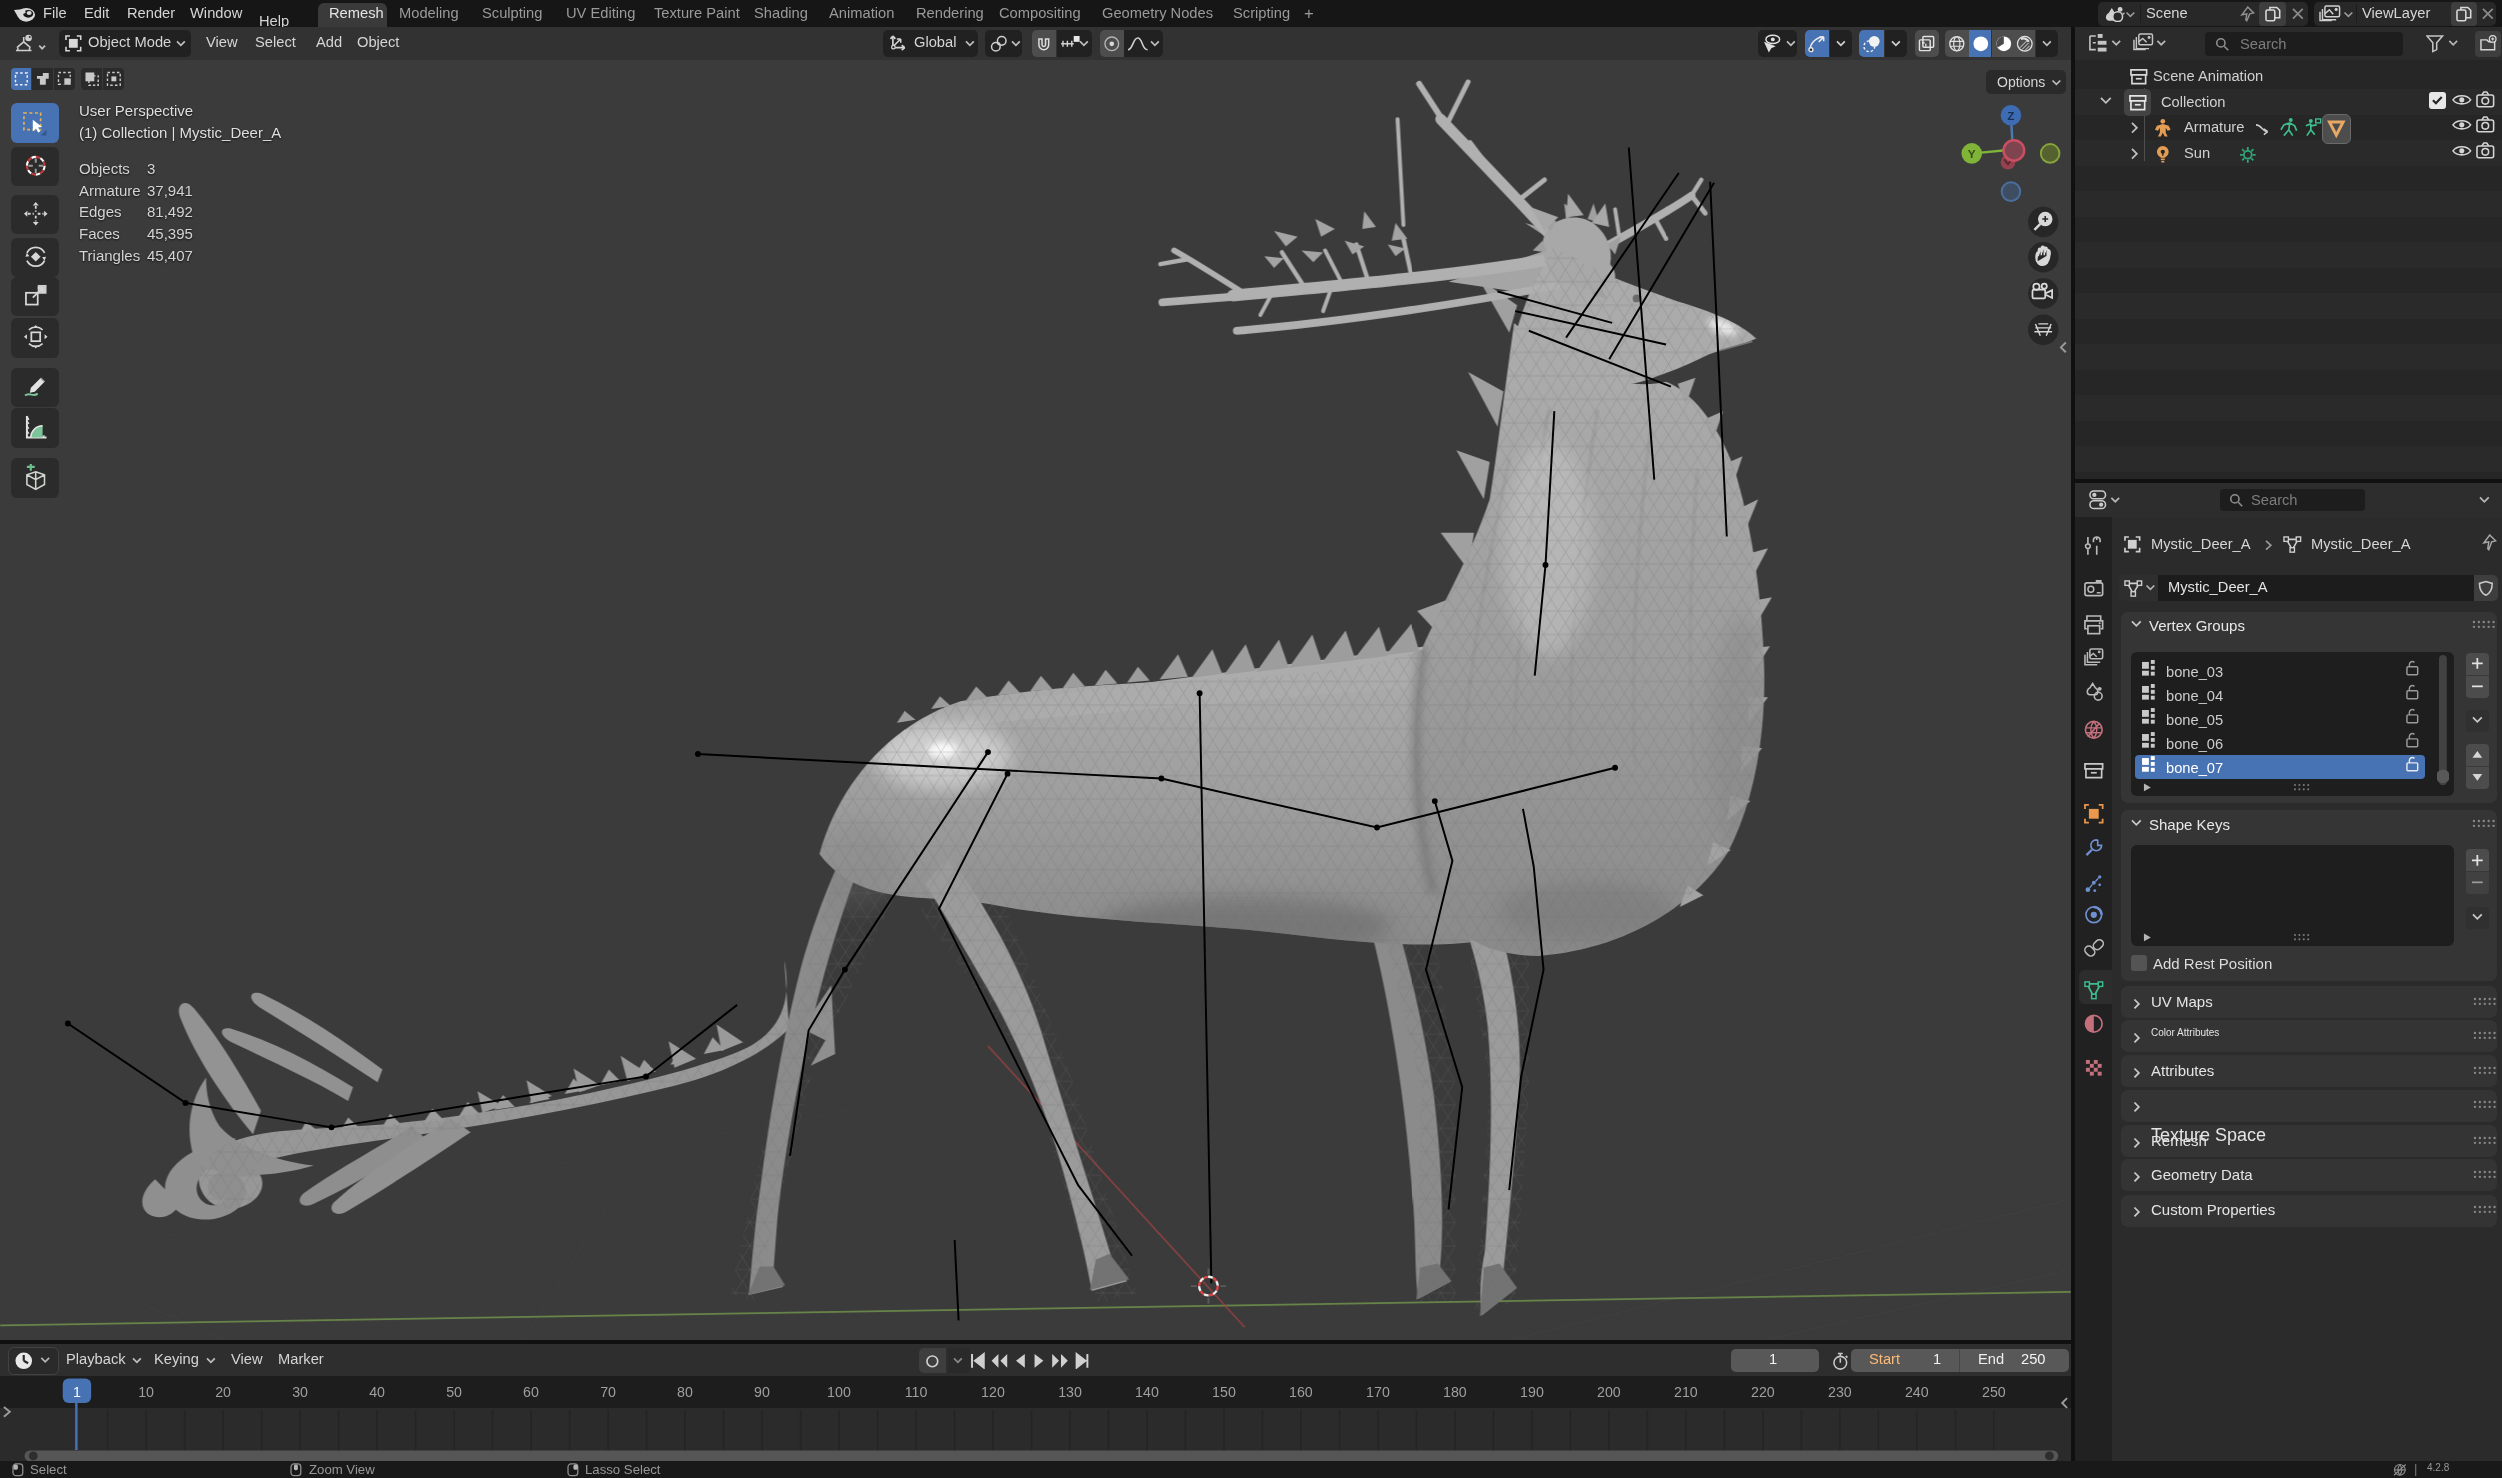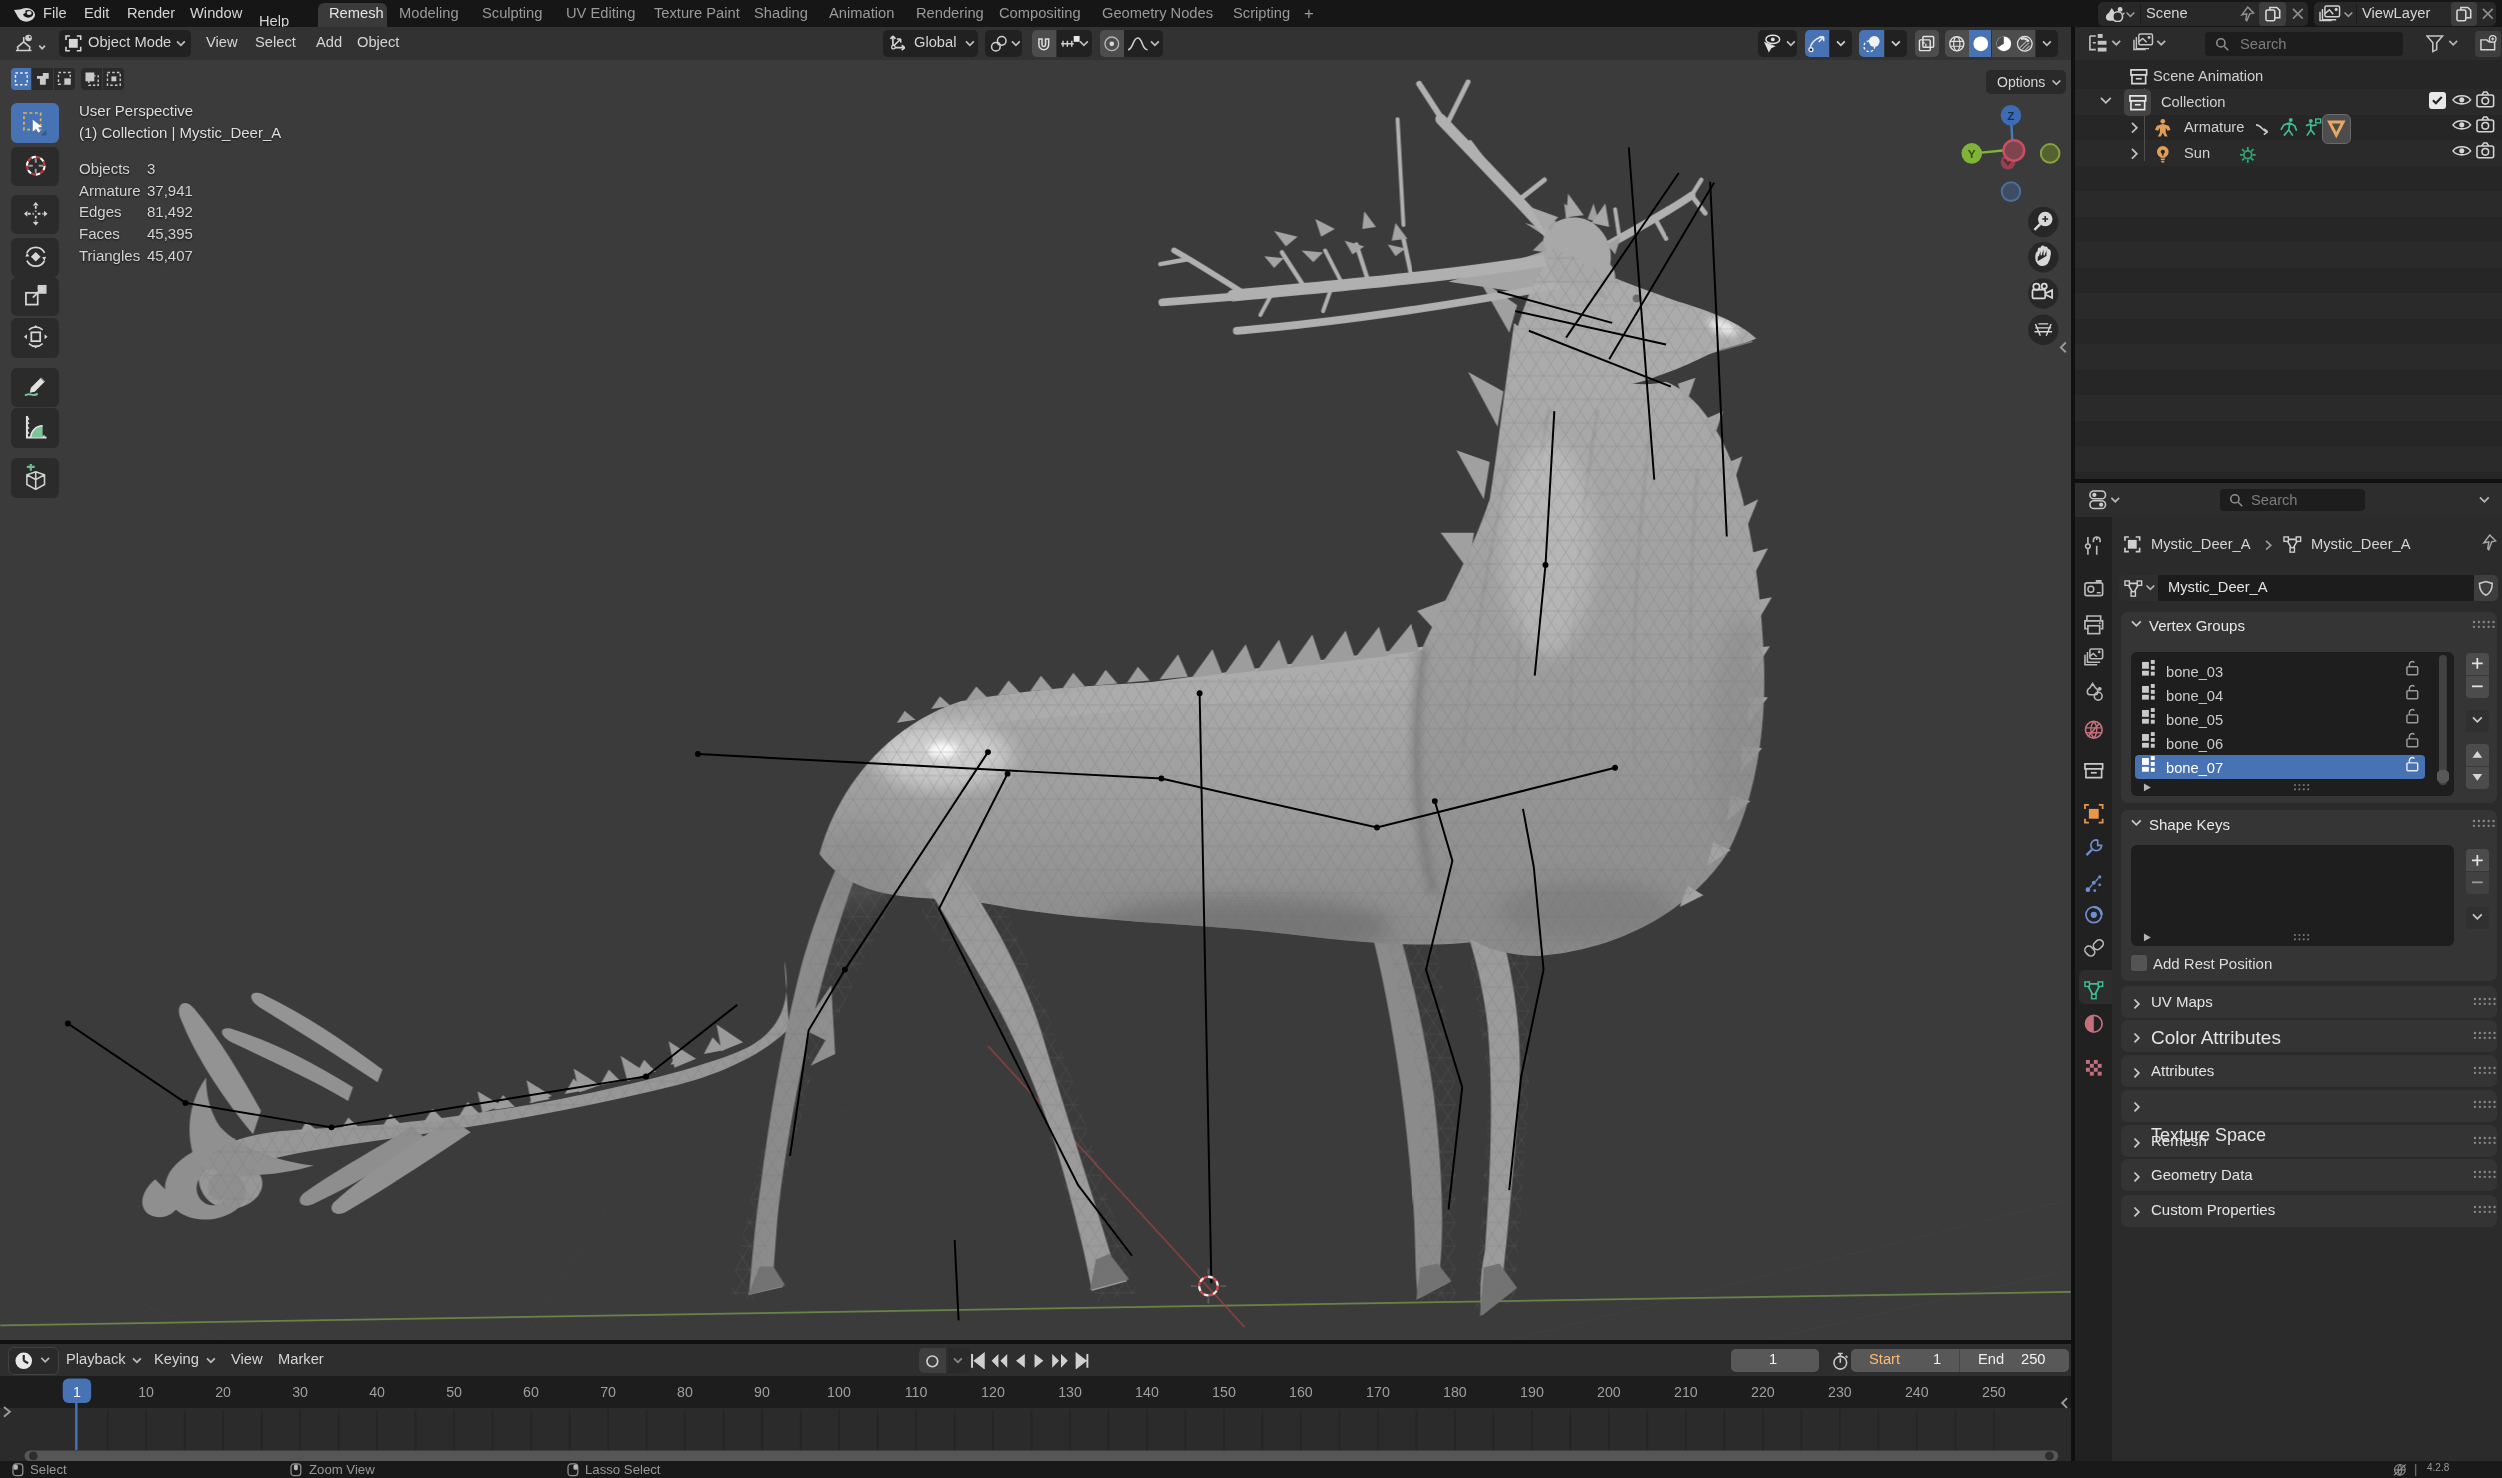--- a/index.html
+++ b/index.html
@@ -1054,21 +1054,21 @@
   <svg class="abs" style="left:58px;top:654px" width="8.8" height="11.8" viewBox="0 0 9 12">
       <path d="M1.5 1.5 l4.5 4.5 l-4.5 4.5" stroke="#c9c9c9" stroke-width="1.8" fill="none"></path>
     </svg>
   <svg class="abs" style="left:58px;top:688px" width="8.8" height="11.8" viewBox="0 0 9 12">
       <path d="M1.5 1.5 l4.5 4.5 l-4.5 4.5" stroke="#c9c9c9" stroke-width="1.8" fill="none"></path>
     </svg>
   <svg class="abs" style="left:58px;top:723px" width="8.8" height="11.8" viewBox="0 0 9 12">
       <path d="M1.5 1.5 l4.5 4.5 l-4.5 4.5" stroke="#c9c9c9" stroke-width="1.8" fill="none"></path>
     </svg>
   <div class="abs t" style="left:76px;top:510px;font-size:15px;color:#e4e4e4">UV Maps</div>
-  <div class="abs t" style="left:76px;top:544px;font-size:19px;color:#e4e4e4">Color Attributes</div>
+  <div class="abs t" style="left:76px;top:544px;font-size:10px;color:#e4e4e4">Color Attributes</div>
   <div class="abs t" style="left:76px;top:579px;font-size:15px;color:#e4e4e4">Attributes</div>
   <div class="abs t" style="left:76px;top:642px;font-size:18px;color:#e4e4e4">Texture Space</div>
   <div class="abs t" style="left:76px;top:649px;font-size:15px;color:#e4e4e4">Remesh</div>
   <div class="abs t" style="left:76px;top:683px;font-size:15px;color:#e4e4e4">Geometry Data</div>
   <div class="abs t" style="left:76px;top:718px;font-size:15px;color:#e4e4e4">Custom Properties</div>
   <svg class="abs" style="left:398px;top:514px" width="23.5" height="9.8" viewBox="0 0 24 10">
       <g fill="#888">
         <circle cx="2" cy="2" r="1.2"></circle>
         <circle cx="7" cy="2" r="1.2"></circle>
         <circle cx="12" cy="2" r="1.2"></circle>

